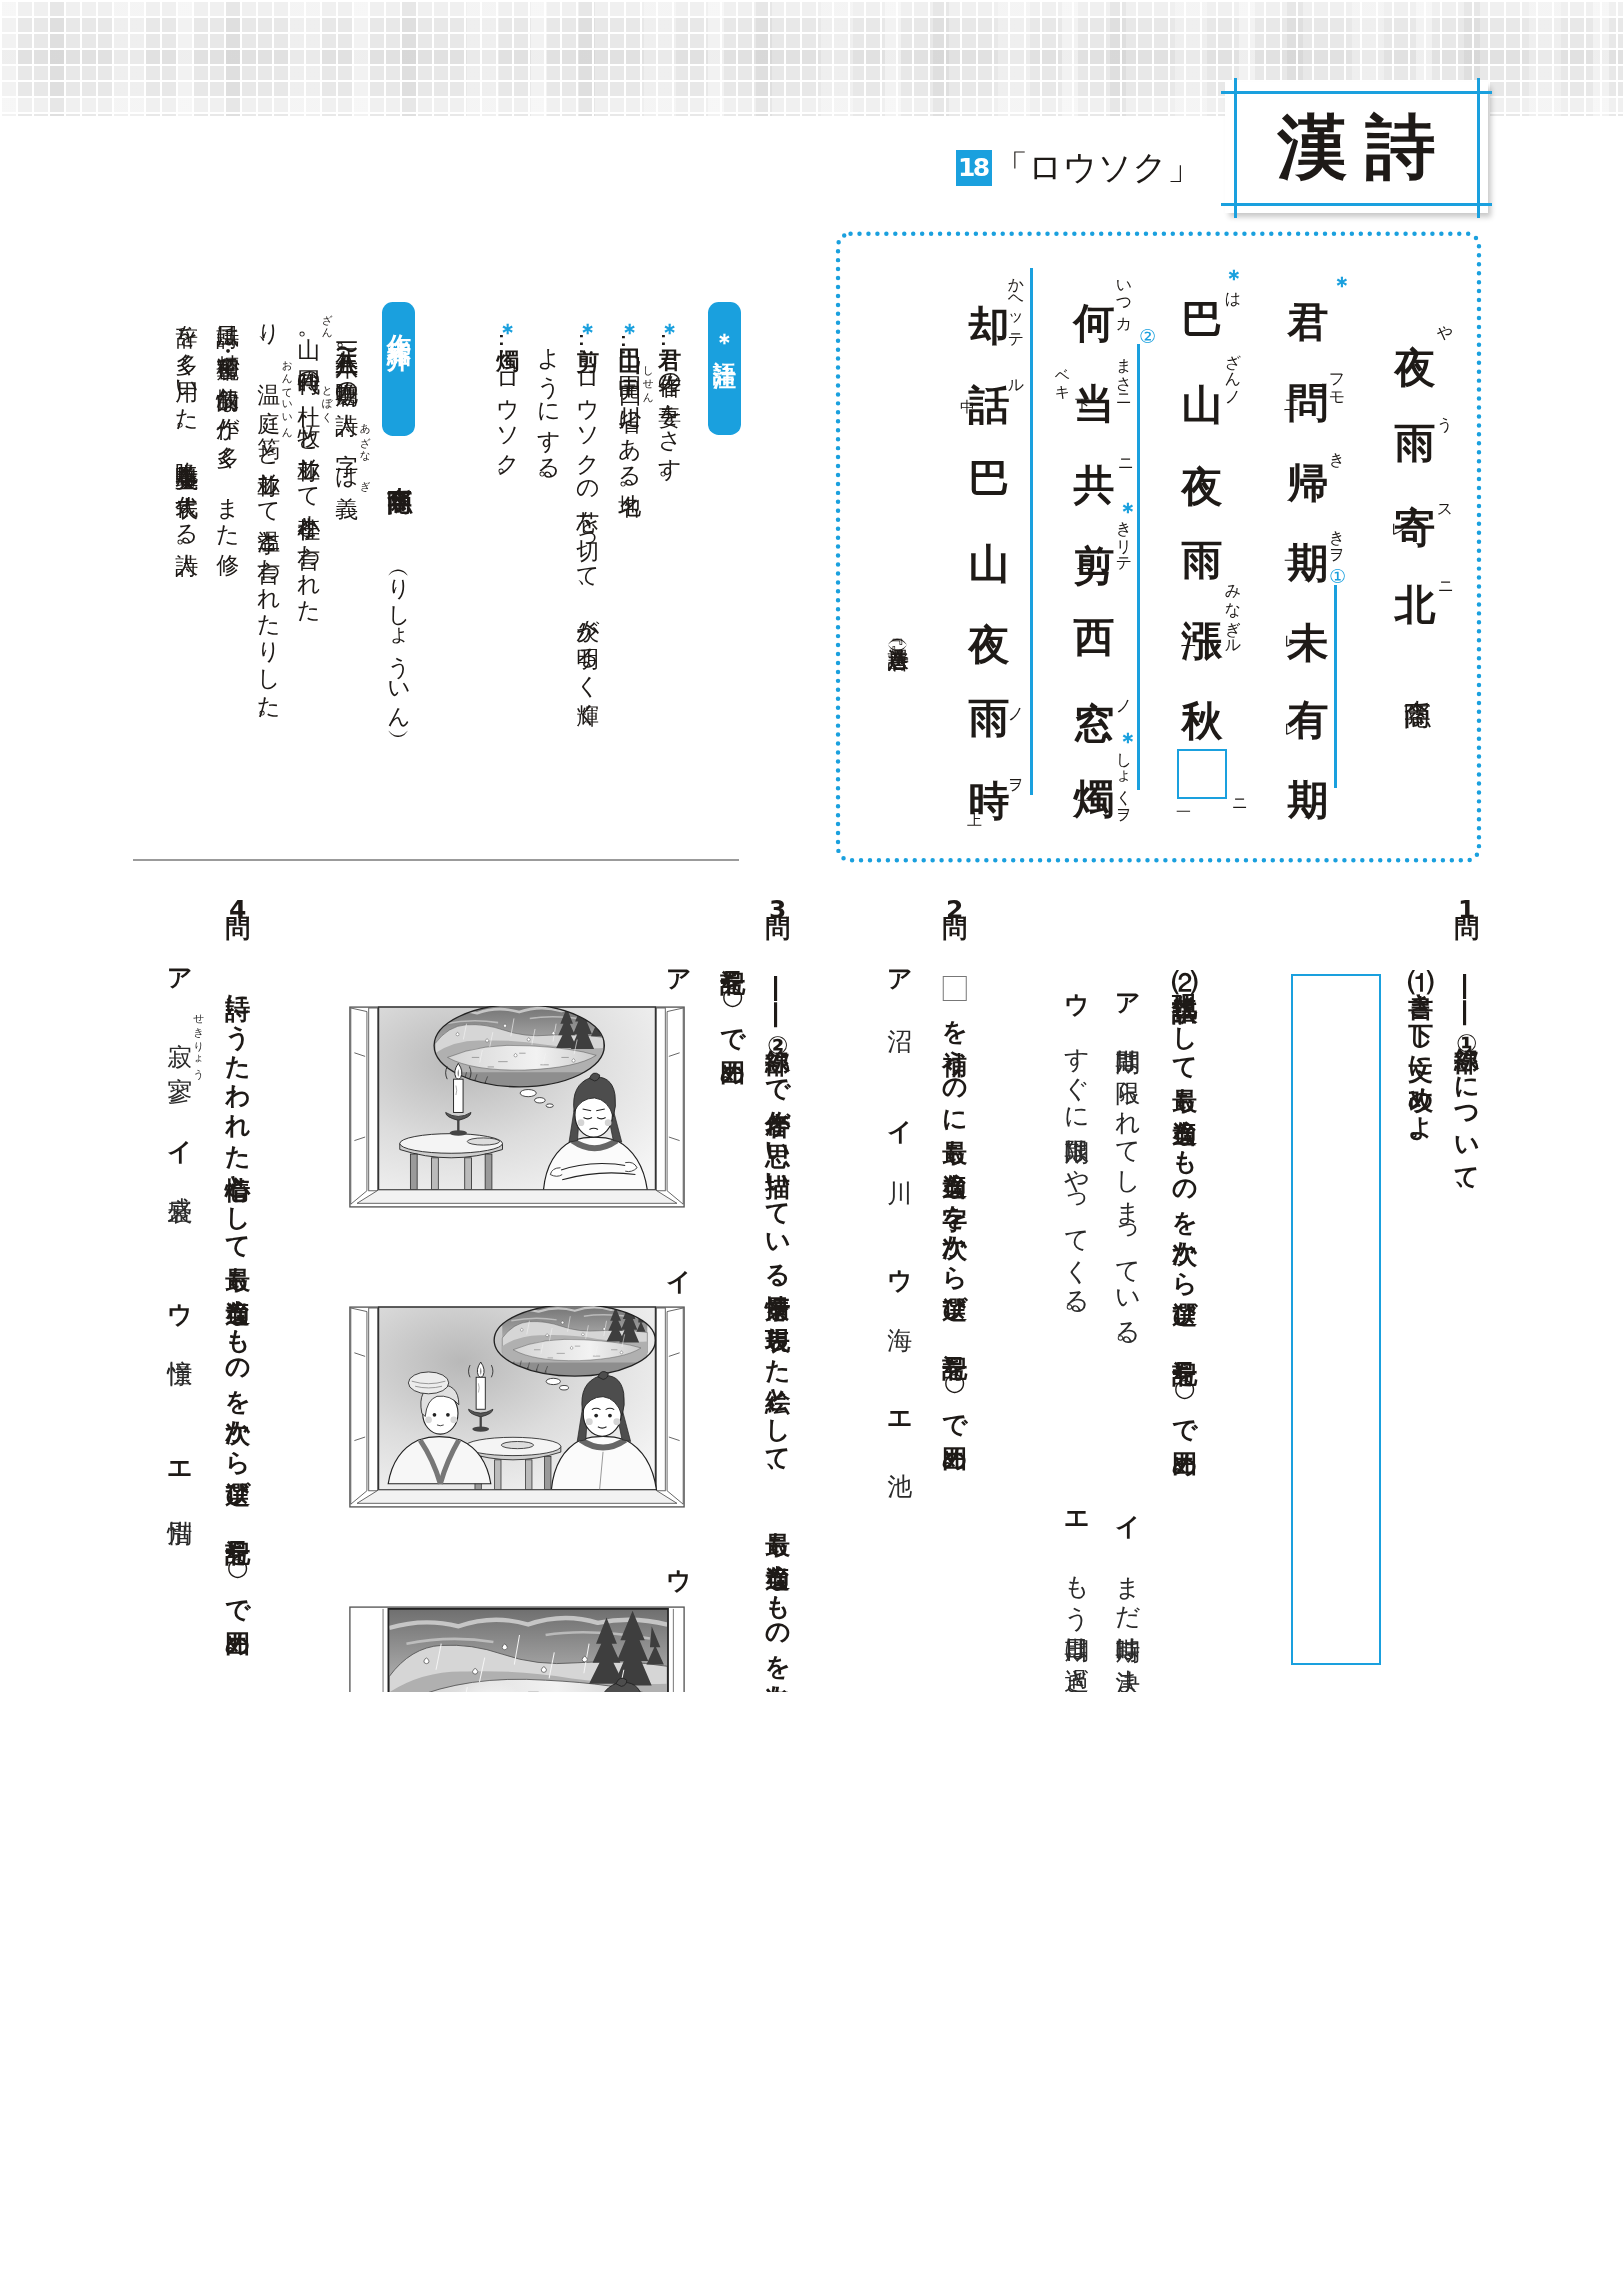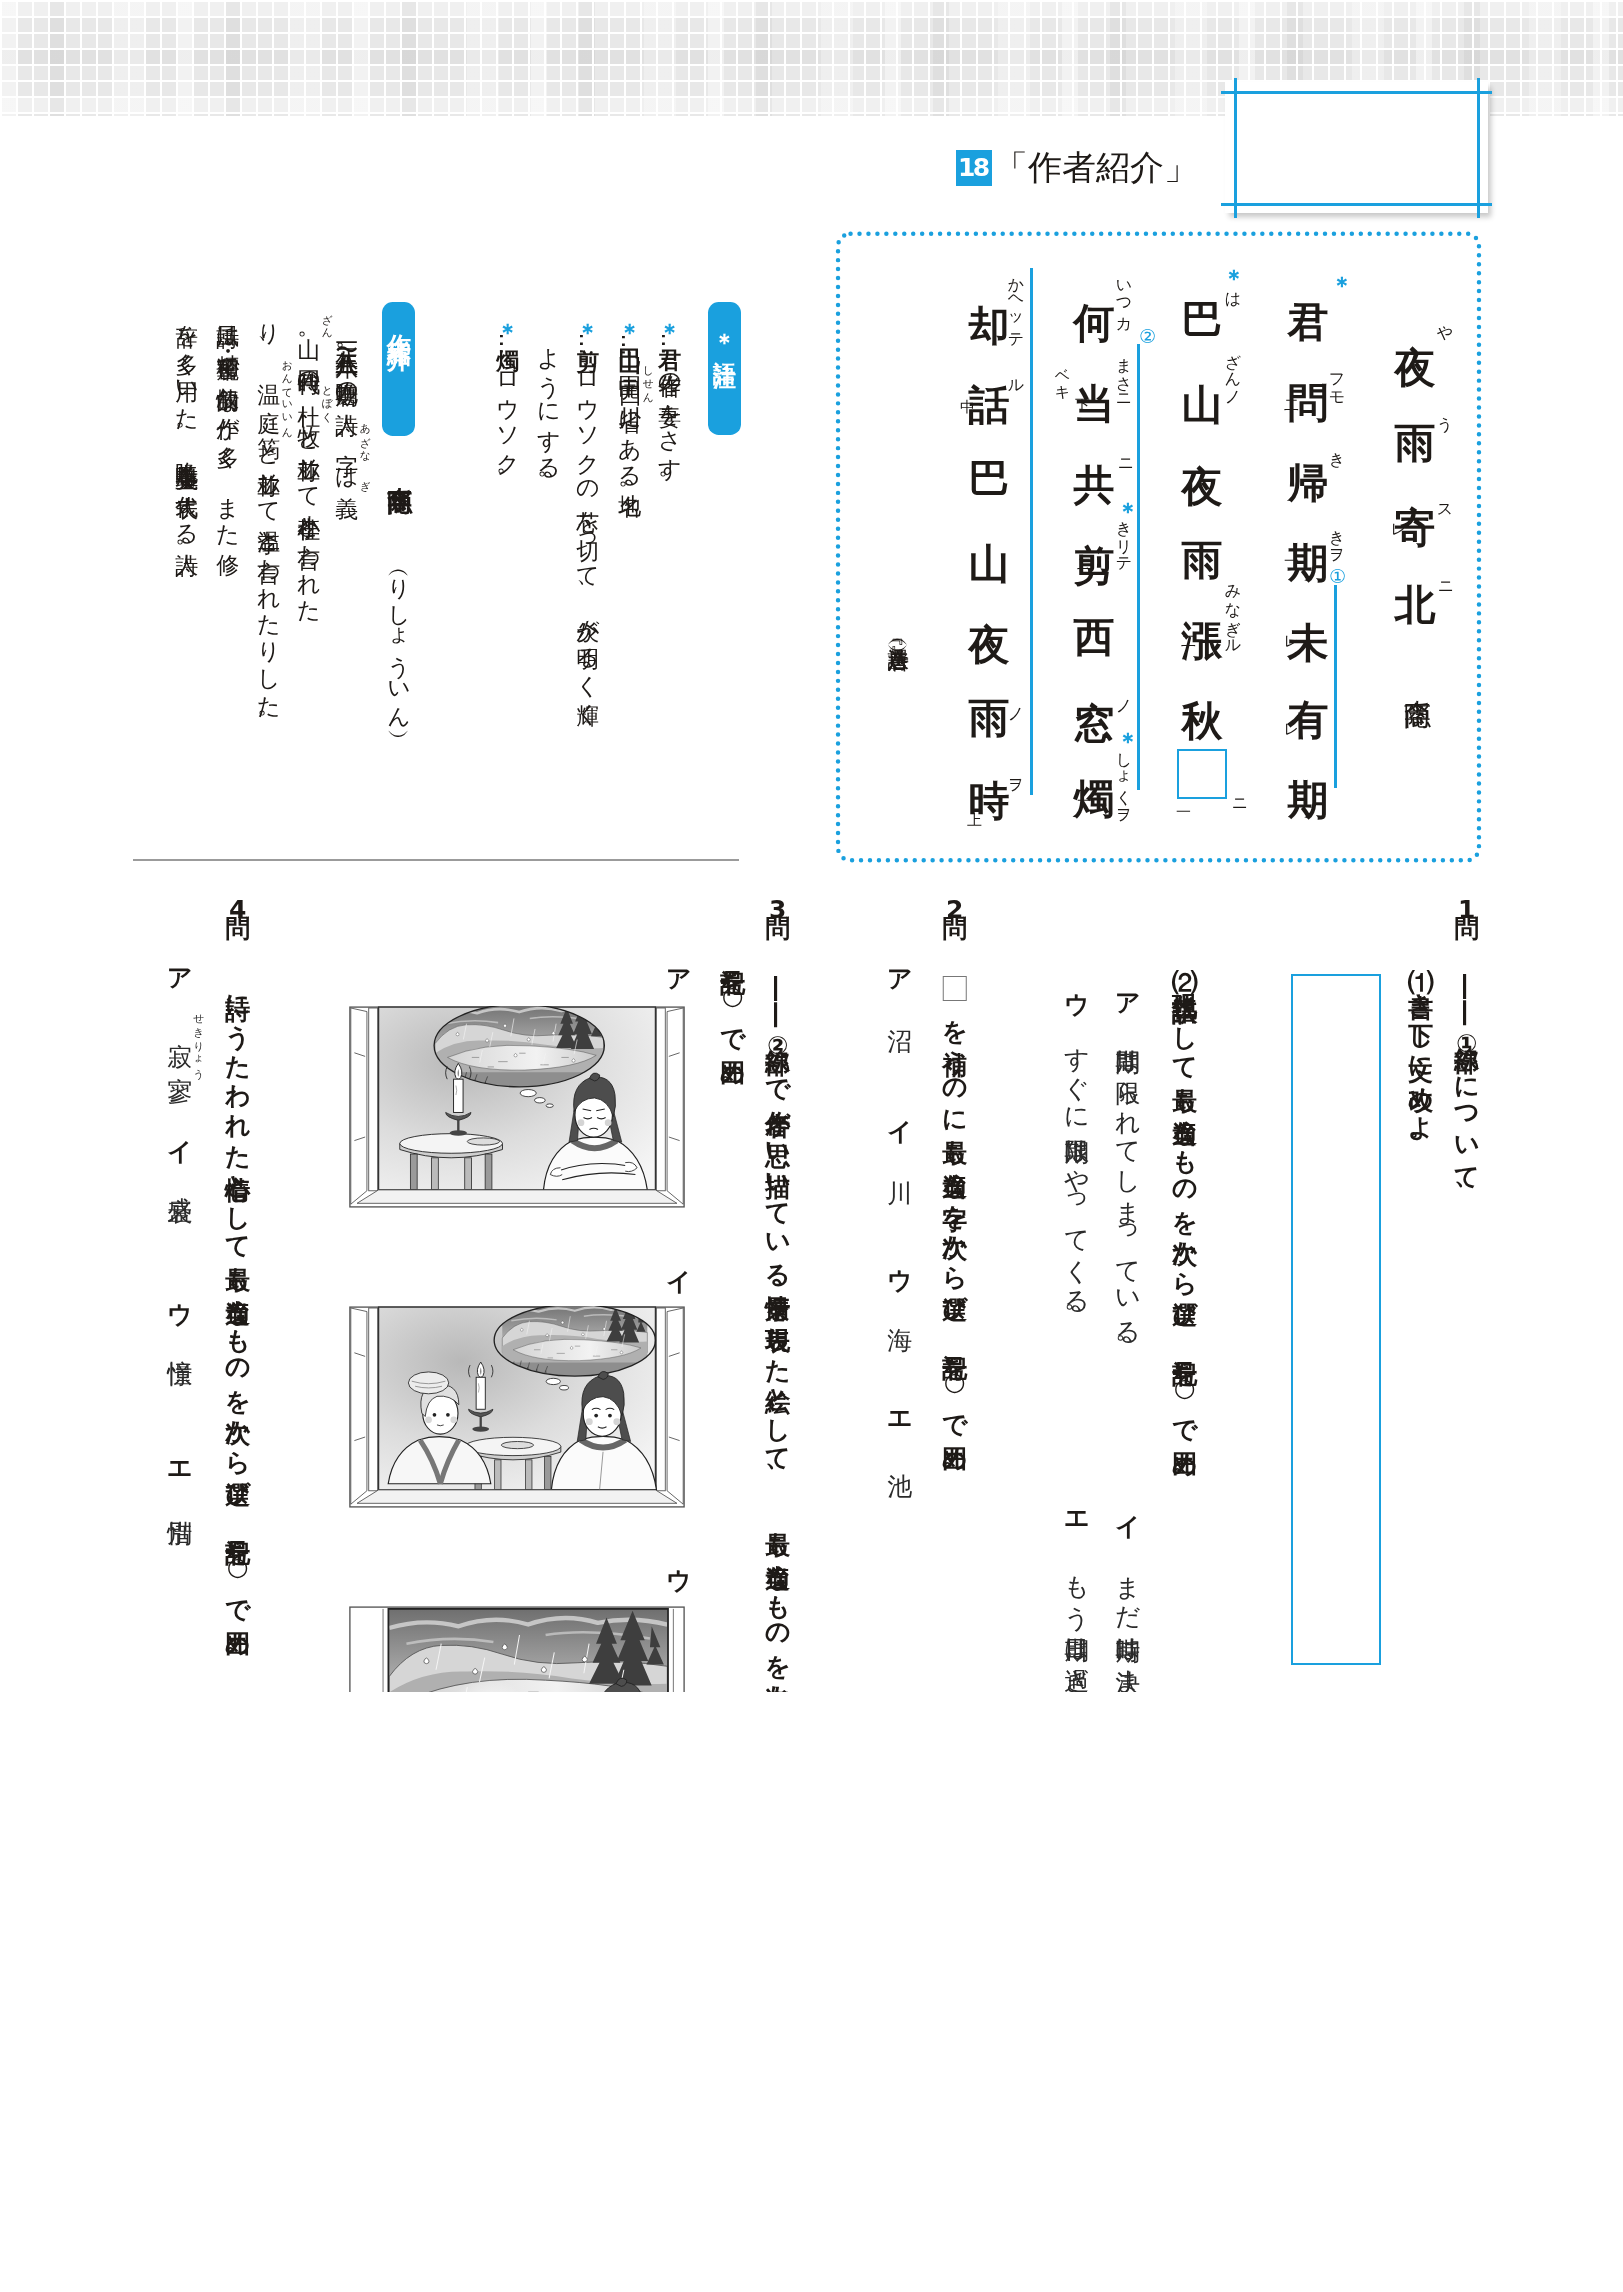--- a/index.html
+++ b/index.html
@@ -183,26 +183,27 @@
           <circle cx="75" cy="58" r="2.2" fill="#222"></circle>
         <path d="M62 70 q4 2 8 0" stroke="#222" fill="none"></path>
         <circle cx="52" cy="64" r="4" fill="#d8d8d8"></circle>
           <circle cx="82" cy="64" r="4" fill="#d8d8d8"></circle>
       </symbol>
     </defs>
   </svg>
 
   <div class="tiles"></div>
   <div class="lesson-badge">18</div>
-  <div class="lesson-title">「作者紹介」</div>
+  <div class="lesson-title">「ロウソク」</div>
   <div class="cat-box"></div>
   <div class="cat-line" style="left:1221px;top:91px;width:271px;height:2.7px;"></div>
   <div class="cat-line" style="left:1221px;top:203px;width:271px;height:2.7px;"></div>
   <div class="cat-line" style="left:1234px;top:78px;width:2.7px;height:140px;"></div>
   <div class="cat-line" style="left:1477px;top:78px;width:2.7px;height:140px;"></div>
+  <div class="cat-text">漢詩</div>
 
   <svg class="fig" style="left:835px;top:231px" width="647" height="632" viewBox="0 0 722 706">
     <rect x="3" y="3" width="716" height="700" rx="14" fill="none" stroke="#1aa0de" stroke-width="5" stroke-linecap="round" stroke-dasharray="0 10"></rect>
   </svg>
 
   <div class="vt pc" style="left:1415px;top:311px">夜</div>
   <div class="vt pc" style="left:1415px;top:392px">雨</div>
   <div class="vt pc" style="left:1415px;top:471px">寄</div>
   <div class="vt pc" style="left:1415px;top:550px">北</div>
   <div class="vt an" style="left:1445px;top:314px">や</div>

